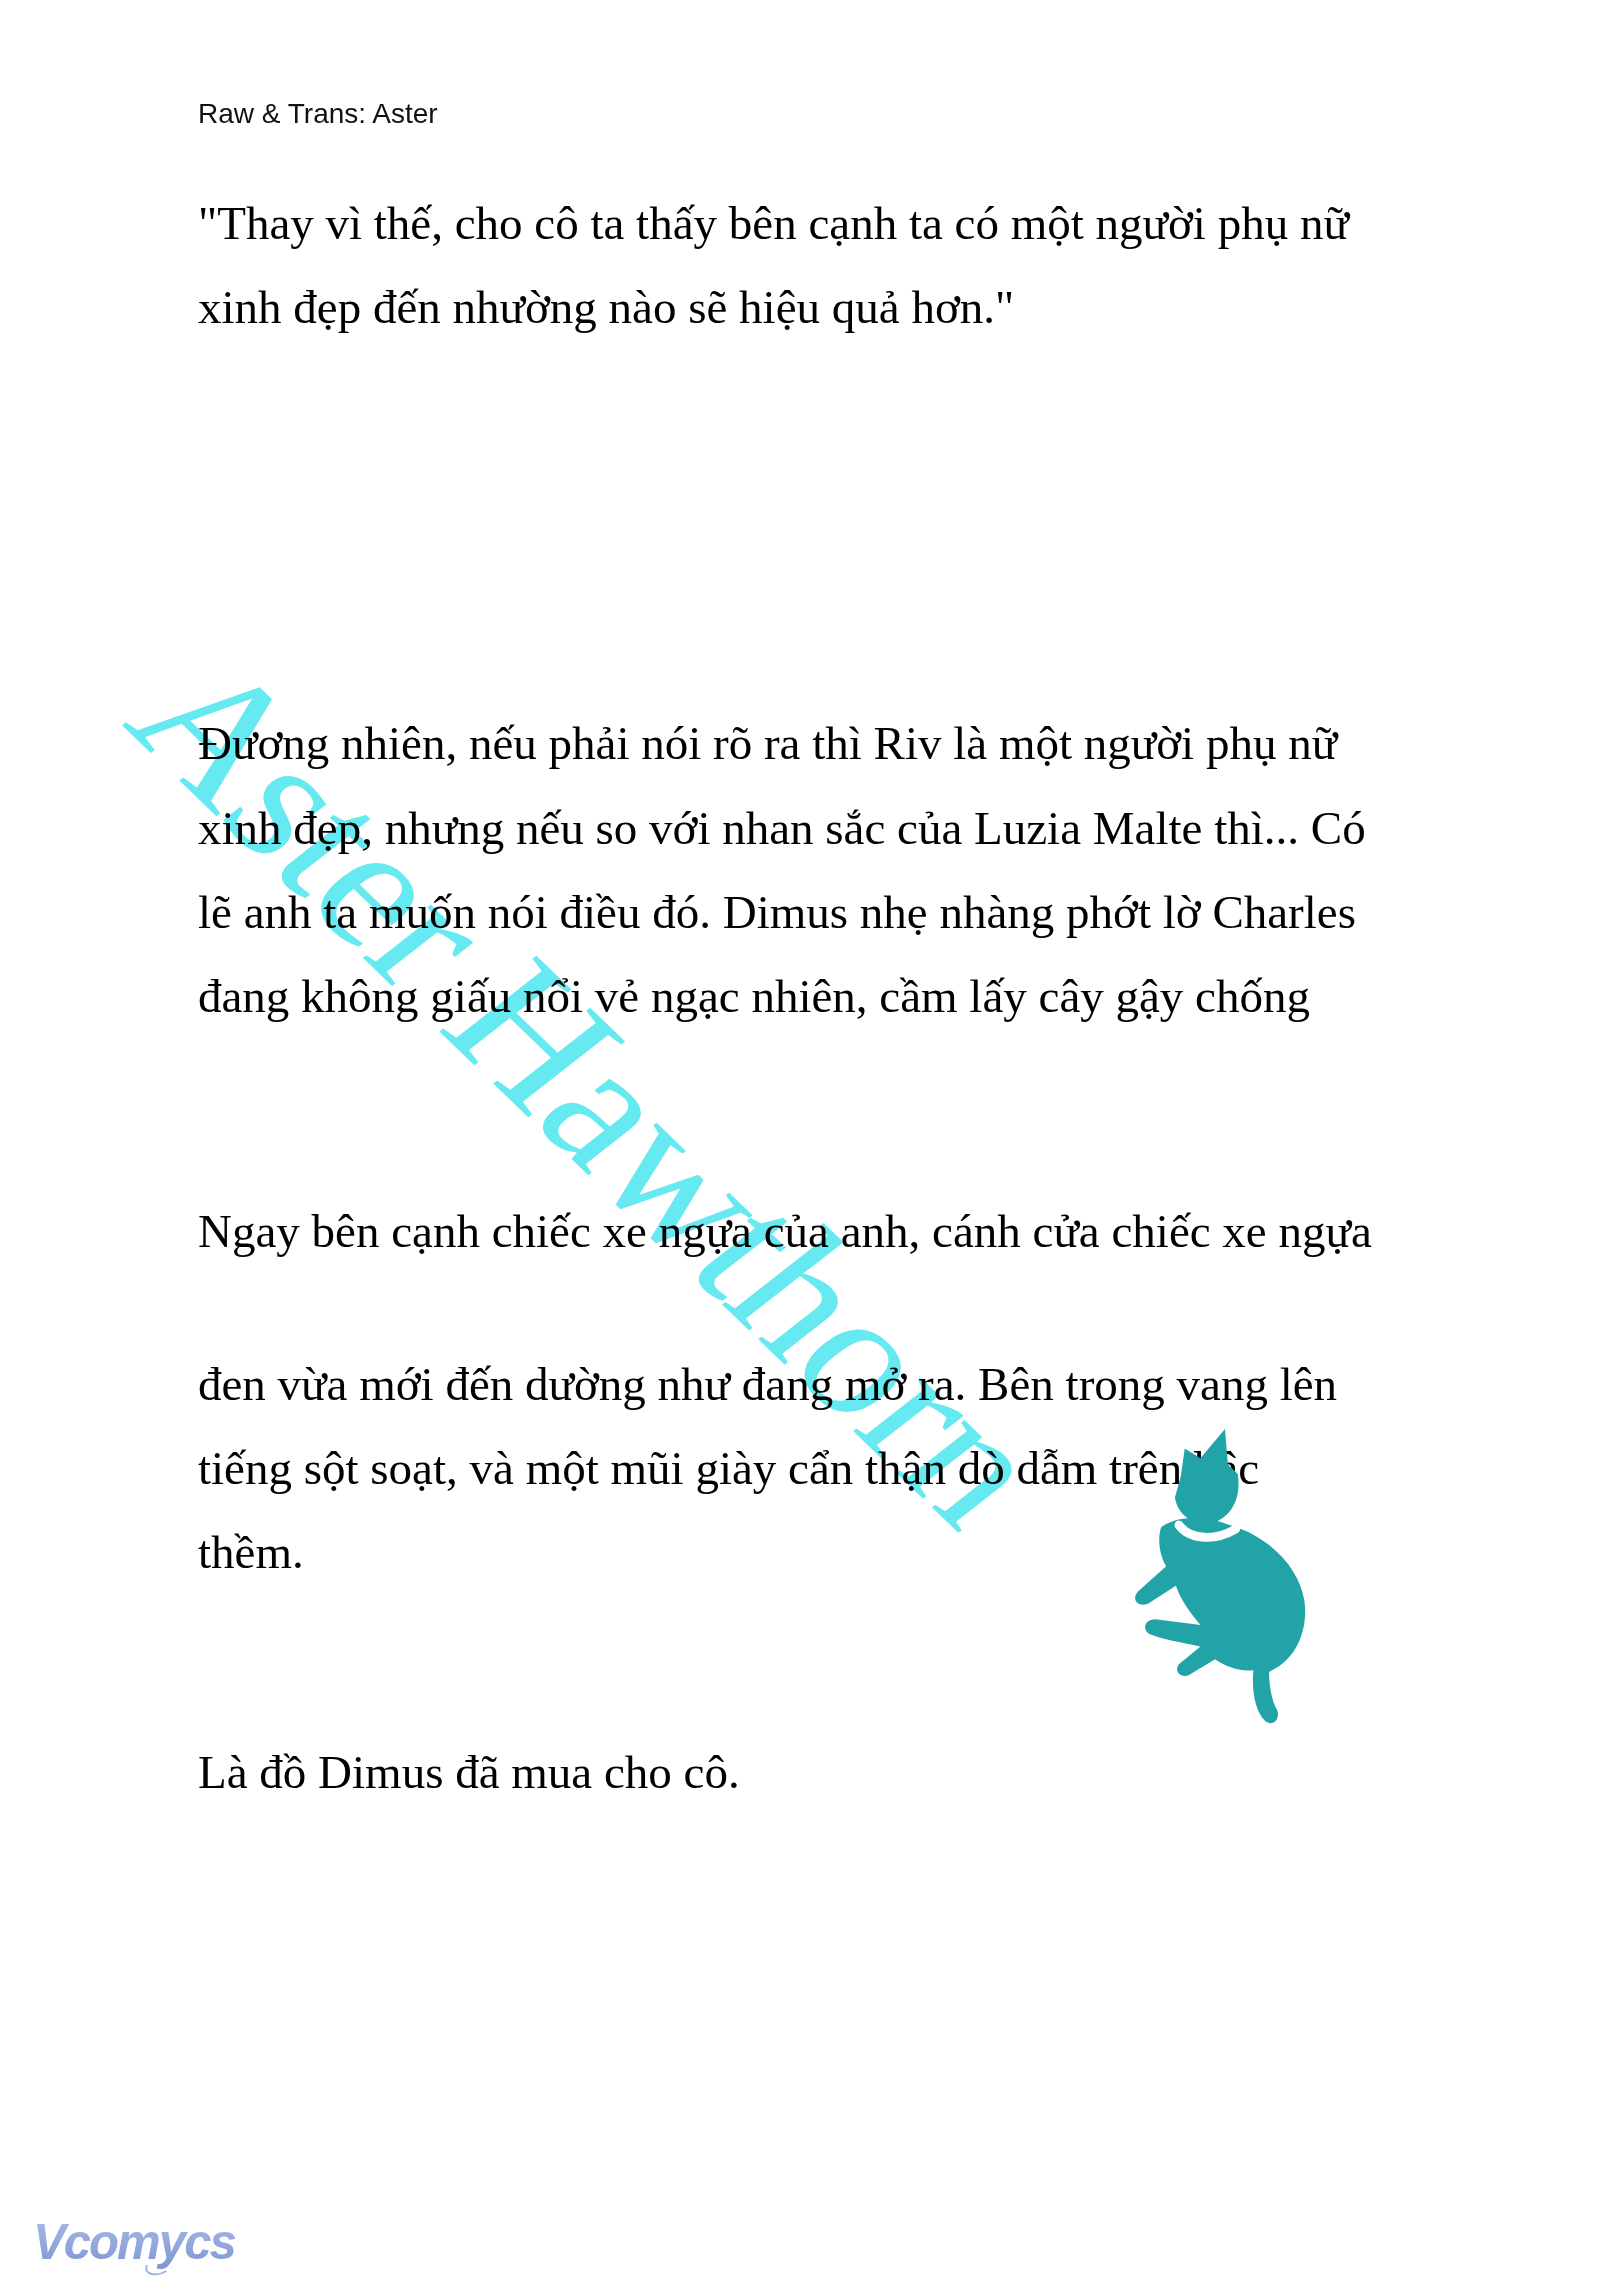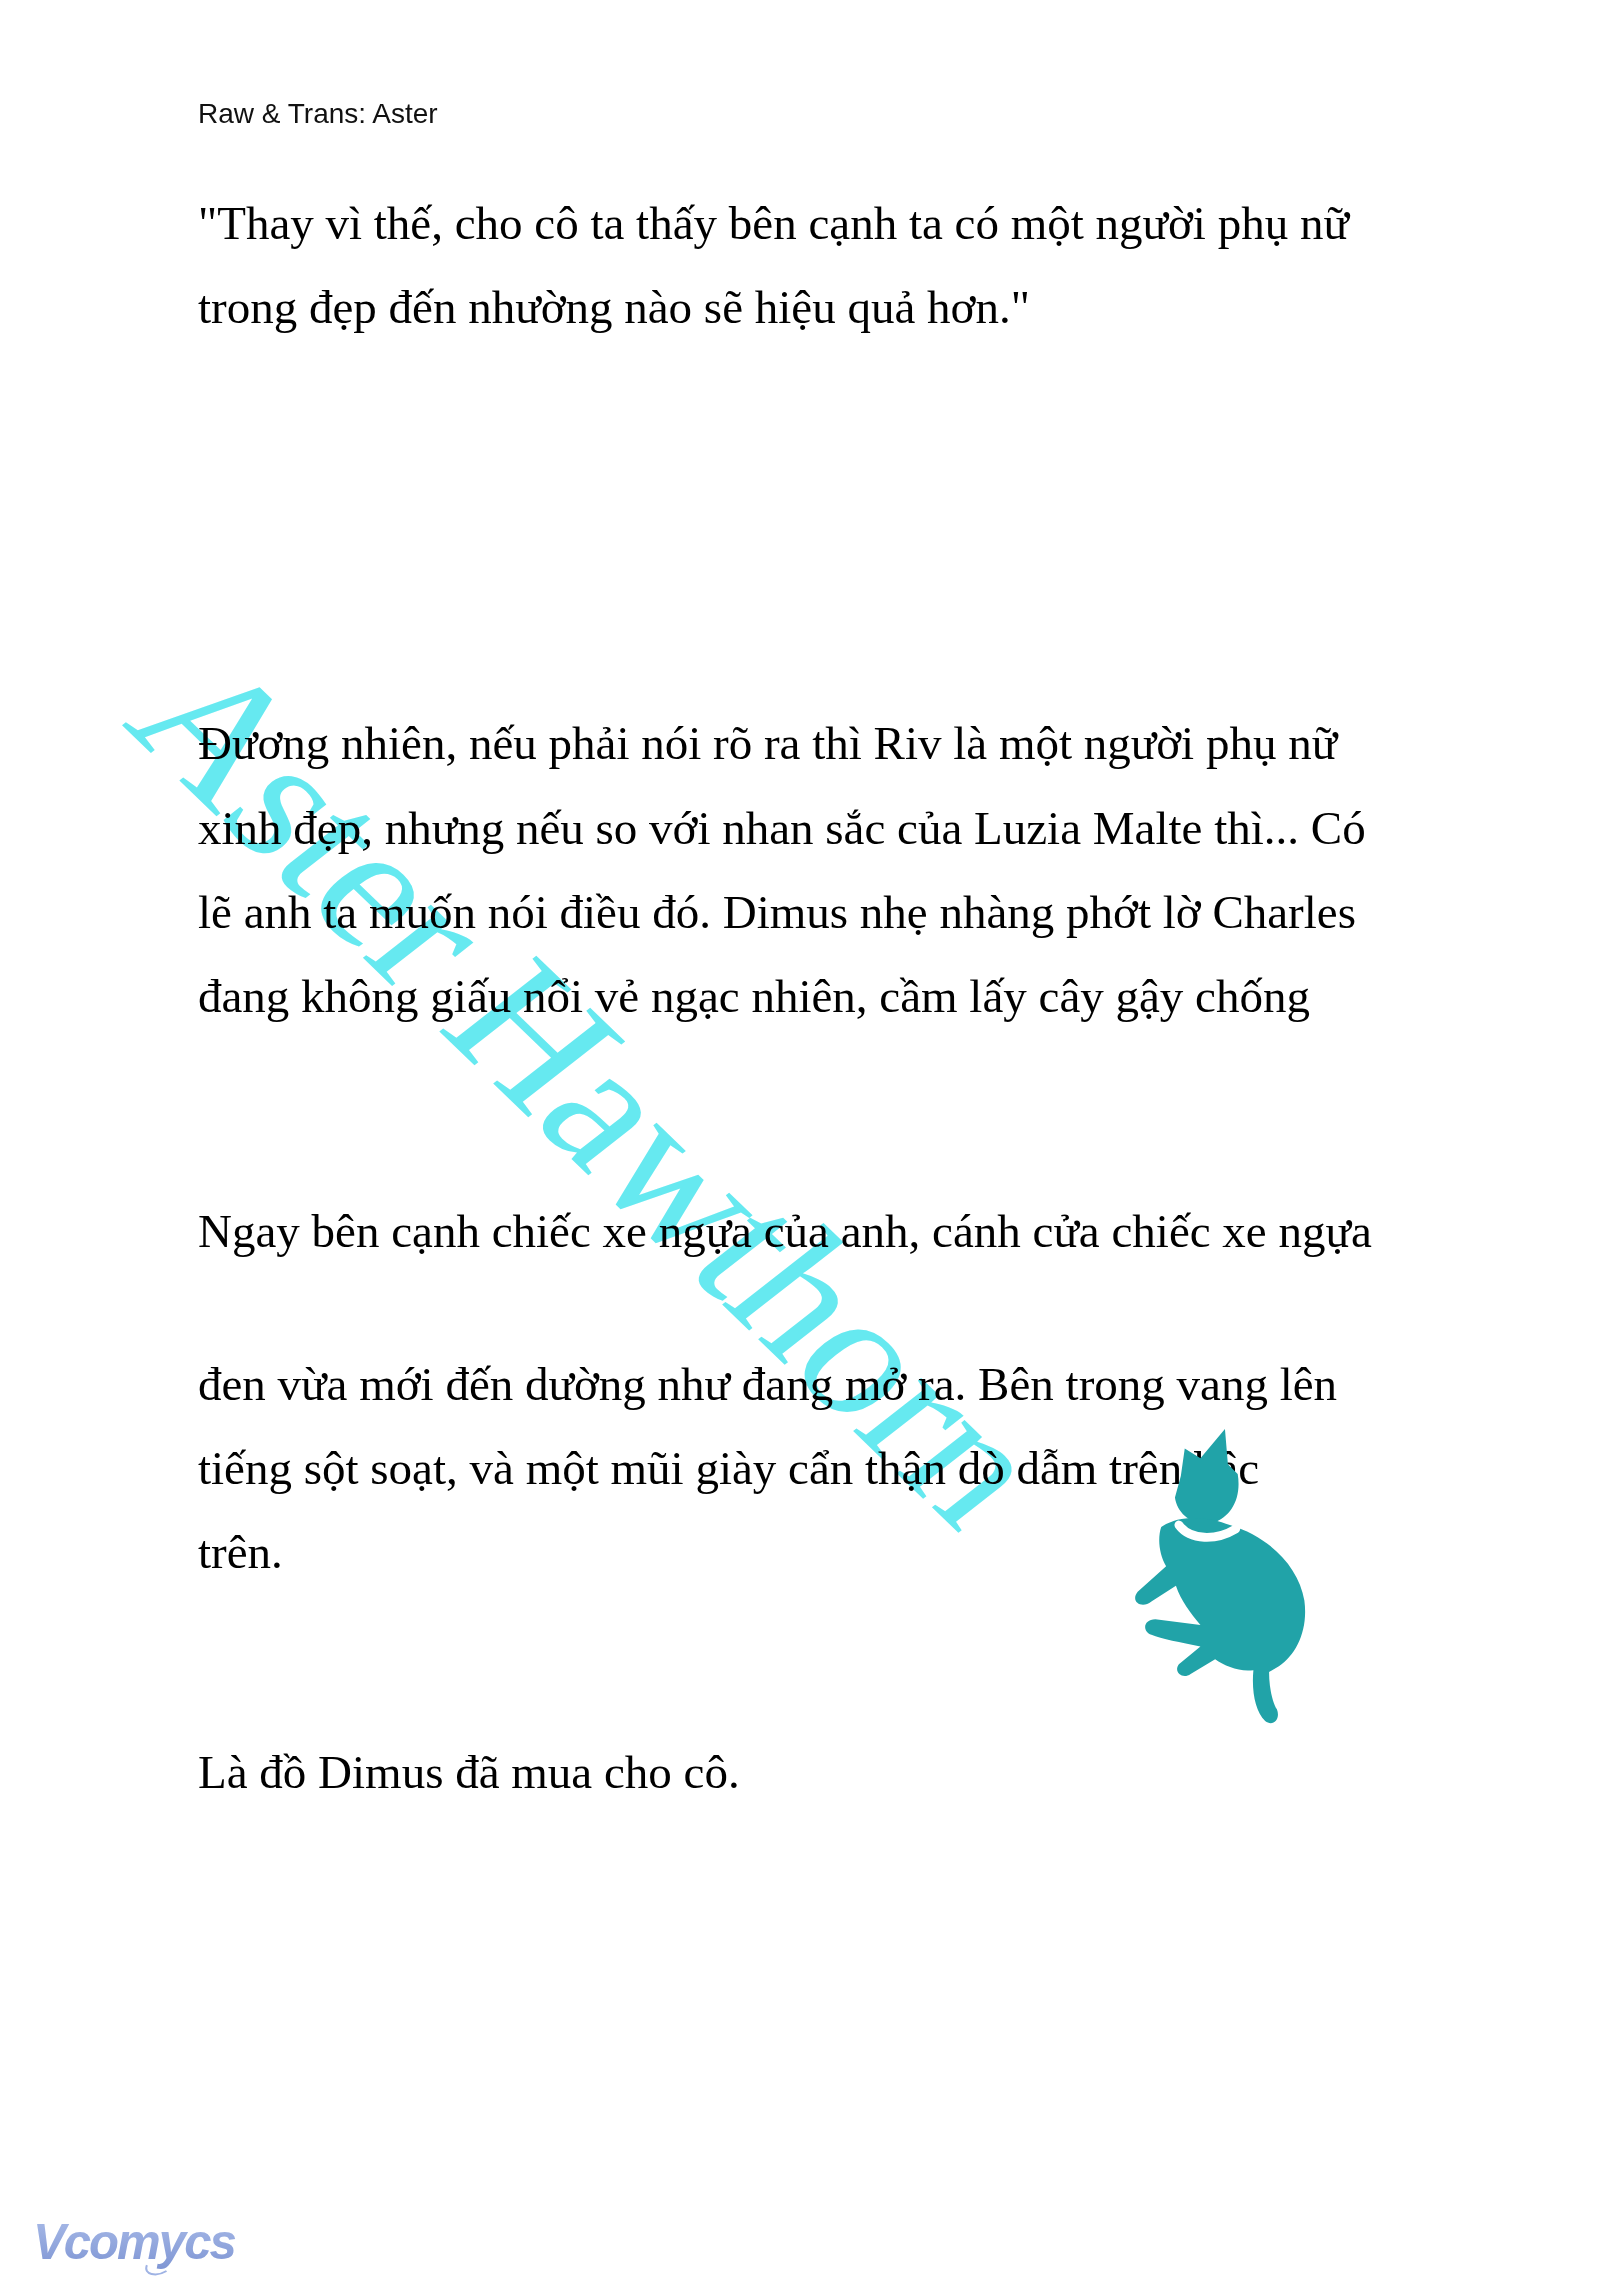--- a/index.html
+++ b/index.html
@@ -75,32 +75,32 @@
     }
   </style>
 </head>
 <body>
 
 <div class="page">
 
   <div class="header">Raw &amp; Trans: Aster</div>
 
   <div class="line" style="top:194px">"Thay vì thế, cho cô ta thấy bên cạnh ta có một người phụ nữ</div>
-  <div class="line" style="top:278px">trong đẹp đến nhường nào sẽ hiệu quả hơn."</div>
+  <div class="line" style="top:278px">xinh đẹp đến nhường nào sẽ hiệu quả hơn."</div>
 
 
   <div class="line" style="top:714px">Đương nhiên, nếu phải nói rõ ra thì Riv là một người phụ nữ</div>
   <div class="line" style="top:883px">lẽ anh ta muốn nói điều đó. Dimus nhẹ nhàng phớt lờ Charles</div>
   <div class="line" style="top:799px">xinh đẹp, nhưng nếu so với nhan sắc của Luzia Malte thì... Có</div>
   <div class="line" style="top:967px">đang không giấu nổi vẻ ngạc nhiên, cầm lấy cây gậy chống</div>
 
   <div class="line" style="top:1202px">Ngay bên cạnh chiếc xe ngựa của anh, cánh cửa chiếc xe ngựa</div>
   <div class="line" style="top:1355px">đen vừa mới đến dường như đang mở ra. Bên trong vang lên</div>
   <div class="line" style="top:1439px">tiếng sột soạt, và một mũi giày cẩn thận dò dẫm trên bậc</div>
-  <div class="line" style="top:1523px">trên.</div>
+  <div class="line" style="top:1523px">thềm.</div>
 
   <div class="line" style="top:1743px">Là đồ Dimus đã mua cho cô.</div>
 
   <div class="watermark">Aster Hawthorn</div>
 
   <svg class="cat" viewBox="0 0 205 320" xmlns="http://www.w3.org/2000/svg">
     <g fill="#21a3a8">
 
       <path d="M 60 58 L 64 30 L 80 40 L 105 10 L 108 46 L 118 56 C 122 80 112 100 92 106 C 72 110 56 96 54 80 Z"></path>
 

